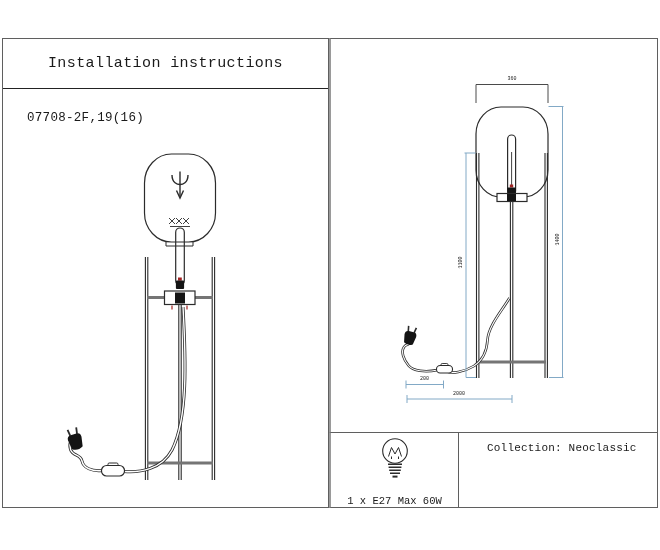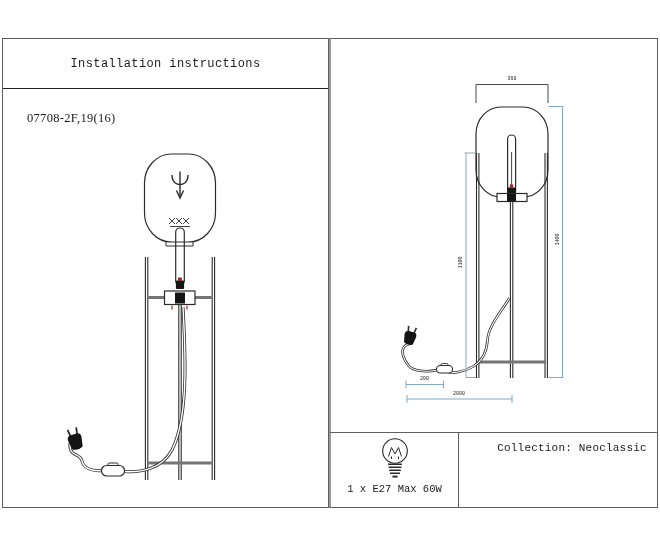--- a/index.html
+++ b/index.html
@@ -4,28 +4,28 @@
 <style>
   html,body{margin:0;padding:0;background:#ffffff;}
   .sheet{position:relative;width:660px;height:550px;background:#ffffff;overflow:hidden;
          font-family:"Liberation Mono", monospace;color:#1a1a1a;}
   .sheet *{box-sizing:border-box;}
   .panel{position:absolute;background:transparent;}
   .left-panel{left:2px;top:38px;width:327px;height:470px;border:1.5px solid #5f5f5f;}
   .right-panel{left:329px;top:38px;width:329px;height:470px;border:1.5px solid #5f5f5f;border-left:2.5px solid #9a9a9a;}
   .title-row{position:absolute;left:0;top:0;width:100%;height:50px;display:flex;align-items:center;justify-content:center;
              border-bottom:1.3px solid #222;}
-  .title-row span{font-size:12px;letter-spacing:0.4px;}
-  .model-row{position:absolute;left:24px;top:72px;font-size:12.5px;letter-spacing:0.3px;font-family:Liberation Serif, serif;}
+  .title-row span{font-size:15px;letter-spacing:0.4px;}
+  .model-row{position:absolute;left:24px;top:72px;font-size:12.5px;letter-spacing:0.3px;}
   .spec-strip{position:absolute;left:329px;top:432px;width:329px;height:76px;border:1.5px solid #5f5f5f;
               border-left:2.5px solid #9a9a9a;display:flex;}
   .spec-left{width:128px;height:100%;border-right:1.5px solid #5f5f5f;display:flex;flex-direction:column;
-             align-items:center;justify-content:flex-start;padding-top:4px;}
+             align-items:center;justify-content:space-between;padding-top:4px;}
   .spec-left .bulb-label{font-size:10.5px;margin-top:2px;white-space:pre;}
-  .spec-right{flex:1;display:flex;flex-direction:column;padding:10px 0 0 28px;row-gap:18px;text-align:center;}
+  .spec-right{flex:1;display:flex;flex-direction:column;padding:10px 0 0 28px;row-gap:18px;}
   .spec-right div{font-size:11px;line-height:1;white-space:pre;letter-spacing:0.2px;}
   .lineart{position:absolute;left:0;top:0;width:660px;height:550px;pointer-events:none;}
   .dim-label{position:absolute;font-size:5px;line-height:1;color:#222;text-align:center;
              font-family:"Liberation Mono",monospace;}
   .dim-label.rot{transform:rotate(-90deg);}
 </style>
 </head>
 <body>
 
 <div class="sheet">

